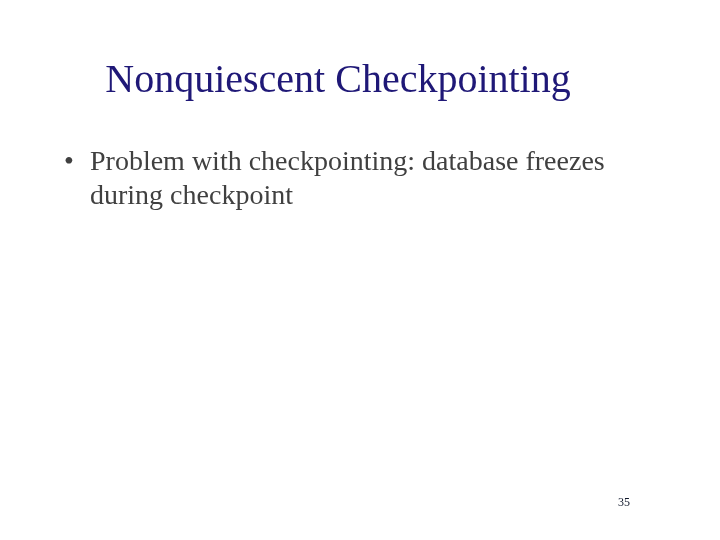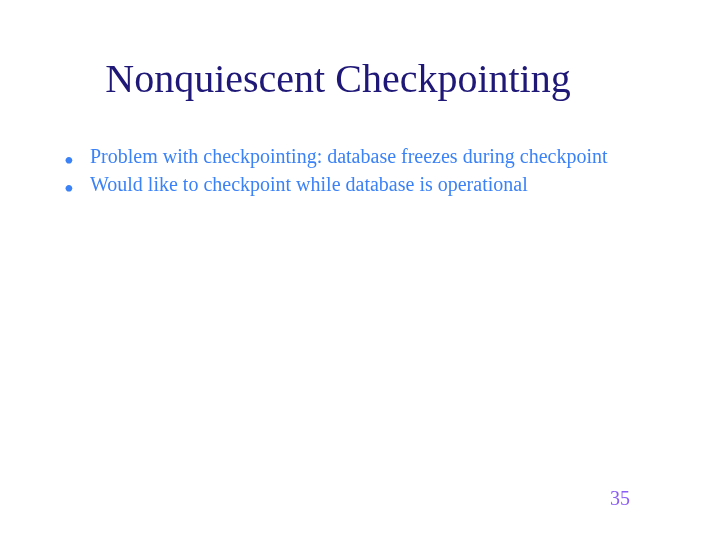--- a/index.html
+++ b/index.html
@@ -16,44 +16,43 @@
     text-align: center;
     font-weight: normal;
     margin-bottom: 42px;
   }
   .bullets {
     list-style: none;
     padding-left: 10px;
   }
   .bullets li {
     position: relative;
-    font-size: 20px;
+    font-size: 28px;
     line-height: 1.2;
-    color: #3b82f6;
+    color: #404040;
     padding-left: 30px;
     margin-bottom: 4px;
   }
   .bullets li::before {
     content: "•";
     position: absolute;
     left: 4px;
     top: 0;
     font-size: 28px;
   }
   .page-num {
     position: absolute;
     right: 46px;
     bottom: 30px;
-    font-size: 20px;
-    color: #8b5cf6;
+    font-size: 12px;
+    color: #0f172a;
   }
 </style>
 </head>
 <body>
 
 <div class="slide">
   <h1 class="title">Nonquiescent Checkpointing</h1>
   <ul class="bullets">
     <li>Problem with checkpointing: database freezes during checkpoint</li>
-    <li>Would like to checkpoint while database is operational</li>
   </ul>
   <div class="page-num">35</div>
 </div>
 
 </body></html>

